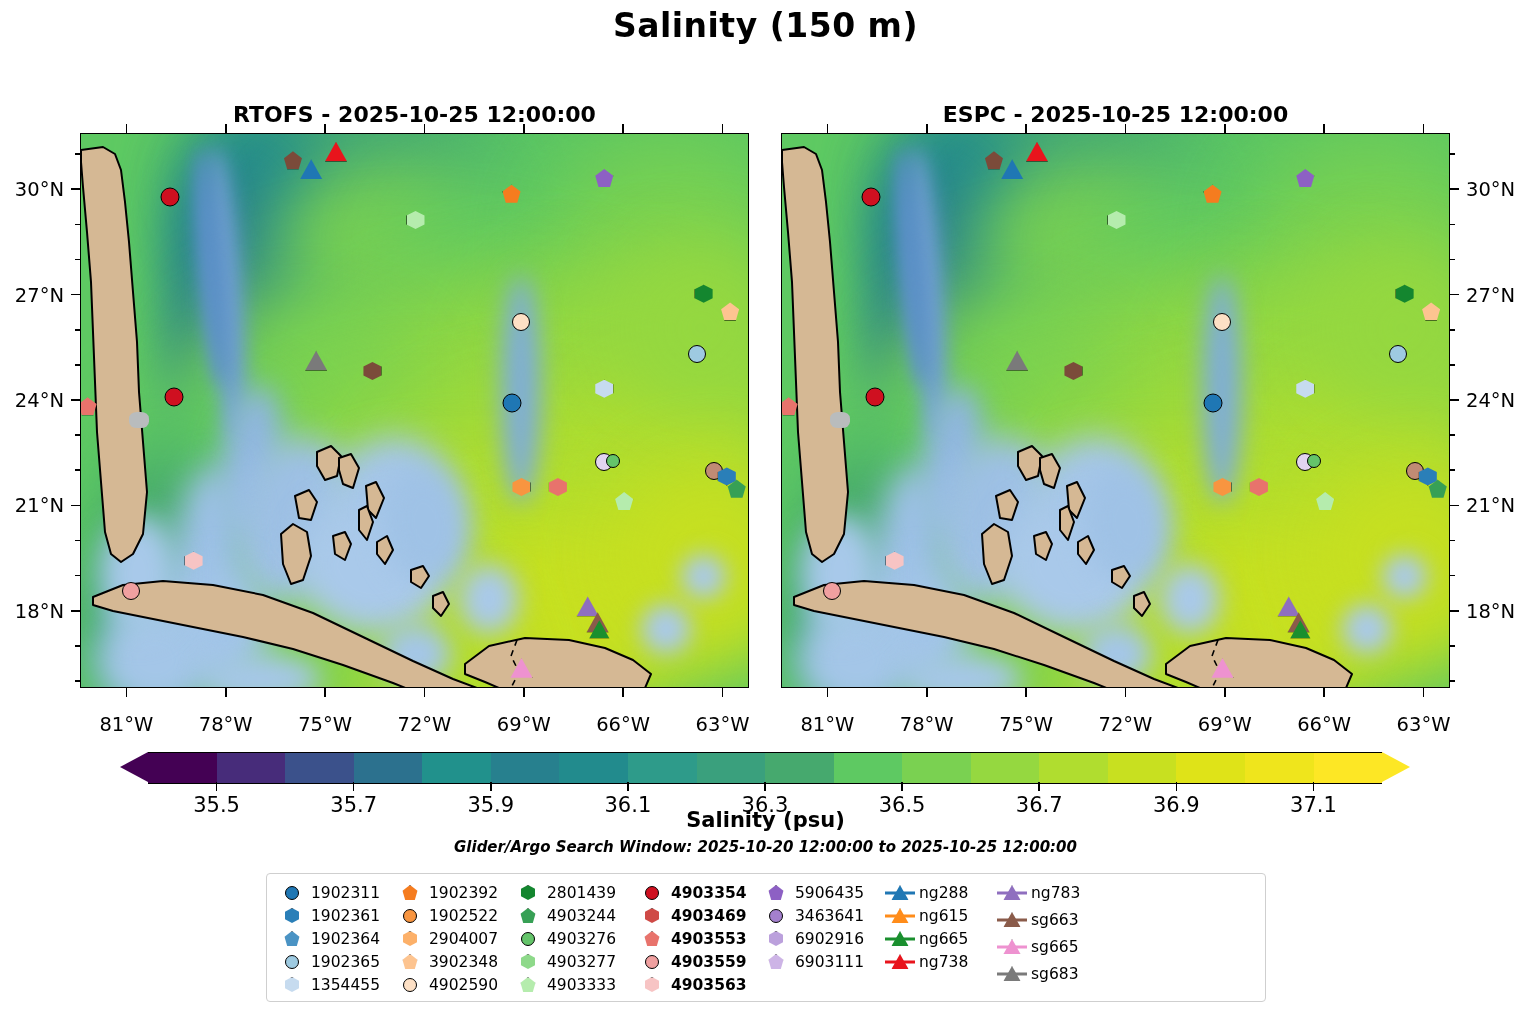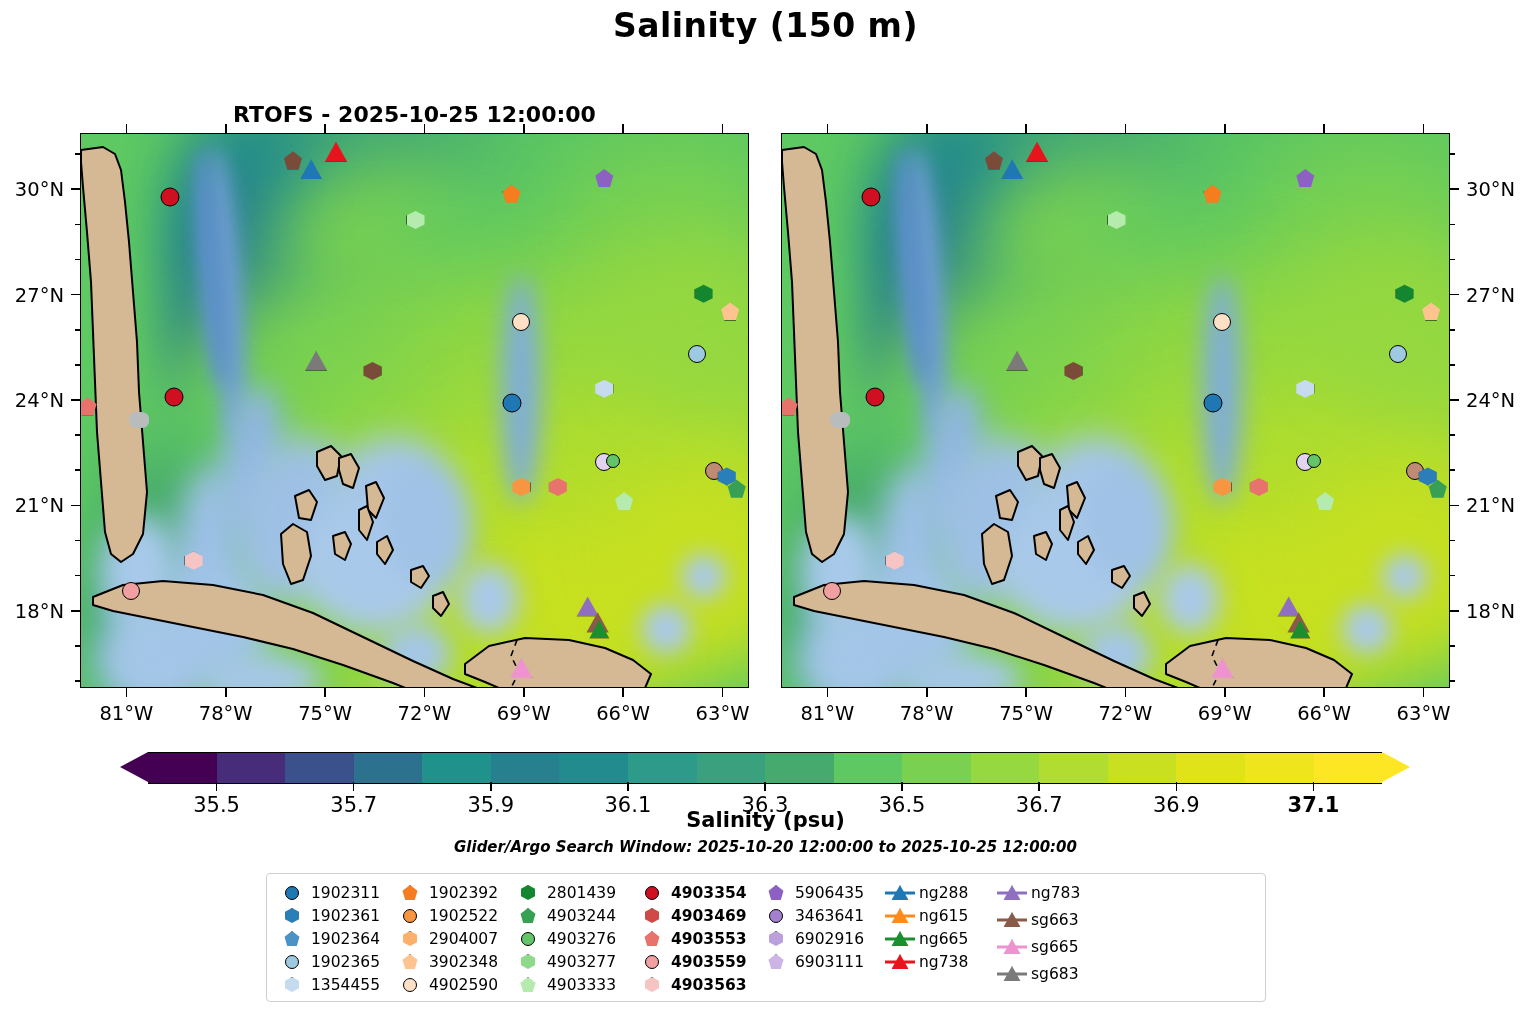--- a/index.html
+++ b/index.html
@@ -35,21 +35,21 @@
   
   .sal{position:absolute;}
   .blob{position:absolute;border-radius:50%;filter:blur(14px);}
   .shelf{position:absolute;background:#a8c3e0;filter:blur(1.2px);}
 
   
   .tick{position:absolute;background:#000;}
   .xtk{width:1.6px;height:9px;}
   .ytk{height:1.6px;width:9px;}
   .ytk.minor{width:5px;}
-  .xlab{position:absolute;font-size:19.5px;color:#000;transform:translateX(-50%);white-space:nowrap;}
+  .xlab{position:absolute;font-size:19.5px;color:#000;transform:translateX(-50%);white-space:nowrap;margin-top:11px;}
   .ylab{position:absolute;font-size:19.5px;color:#000;transform:translateY(-50%);white-space:nowrap;}
   .ylab.left{text-align:right;}
 
   
   #cbar-wrap{position:absolute;left:120px;top:752px;width:1290px;height:30px;}
   #cbar-body{position:absolute;left:28px;top:0;width:1234px;height:30px;
     border-top:1.8px solid #000;border-bottom:1.8px solid #000;display:flex;}
   #cbar-body div{height:100%;flex:1 1 0;}
   .cb-arrow{position:absolute;top:0;width:0;height:0;}
   #cb-arrow-left{left:0;border-top:15px solid transparent;border-bottom:15px solid transparent;border-right:28px solid #440154;}
@@ -220,20 +220,21 @@
           <div class="mm hex" style="left: 112.604px; top: 426.788px; width: 18px; height: 18px; background: rgb(247, 196, 196); filter: drop-shadow(rgb(0, 0, 0) 1px 0px 0px) drop-shadow(rgb(0, 0, 0) -1px 0px 0px) drop-shadow(rgb(0, 0, 0) 0px 1px 0px) drop-shadow(rgb(0, 0, 0) 0px -1px 0px);"></div>
           <div class="mm tri" style="left: 506.718px; top: 472.453px; width: 22px; height: 19.8px; background: rgb(143, 111, 191); filter: drop-shadow(rgb(0, 0, 0) 1px 0px 0px) drop-shadow(rgb(0, 0, 0) -1px 0px 0px) drop-shadow(rgb(0, 0, 0) 0px 1px 0px) drop-shadow(rgb(0, 0, 0) 0px -1px 0px);"></div>
           <div class="mm tri" style="left: 516.653px; top: 488.259px; width: 22px; height: 19.8px; background: rgb(138, 91, 74); filter: drop-shadow(rgb(0, 0, 0) 1px 0px 0px) drop-shadow(rgb(0, 0, 0) -1px 0px 0px) drop-shadow(rgb(0, 0, 0) 0px 1px 0px) drop-shadow(rgb(0, 0, 0) 0px -1px 0px);"></div>
           <div class="mm tri" style="left: 518.309px; top: 495.285px; width: 20px; height: 18px; background: rgb(26, 143, 46); filter: drop-shadow(rgb(0, 0, 0) 1px 0px 0px) drop-shadow(rgb(0, 0, 0) -1px 0px 0px) drop-shadow(rgb(0, 0, 0) 0px 1px 0px) drop-shadow(rgb(0, 0, 0) 0px -1px 0px);"></div>
           <div class="mm tri" style="left: 440.48px; top: 533.924px; width: 22px; height: 19.8px; background: rgb(238, 146, 208); filter: drop-shadow(rgb(0, 0, 0) 1px 0px 0px) drop-shadow(rgb(0, 0, 0) -1px 0px 0px) drop-shadow(rgb(0, 0, 0) 0px 1px 0px) drop-shadow(rgb(0, 0, 0) 0px -1px 0px);"></div>
         </div>
     </div>
   </div>
 
   <div class="panel" id="panel-right">
+    <div class="panel-title">ESPC - 2025-10-25 12:00:00</div>
     <div class="map-frame">
       <div class="map-inner">
           <div class="sal" style="inset: 0px; background: rgb(94, 201, 98);"></div>
           <div class="blob" style="left: 55%; top: 8%; width: 520px; height: 210px; margin-left: -260px; margin-top: -105px; background: rgb(70, 169, 110); filter: blur(40px); opacity: 0.92;"></div>
           <div class="blob" style="left: 78%; top: 10%; width: 430px; height: 240px; margin-left: -215px; margin-top: -120px; background: rgb(94, 201, 98); filter: blur(45px); opacity: 0.92;"></div>
           <div class="blob" style="left: 40%; top: 12%; width: 300px; height: 180px; margin-left: -150px; margin-top: -90px; background: rgb(58, 160, 125); filter: blur(40px); opacity: 0.92;"></div>
           <div class="blob" style="left: 26%; top: 16%; width: 160px; height: 230px; margin-left: -80px; margin-top: -115px; background: rgb(34, 139, 141); filter: blur(30px); opacity: 0.92;"></div>
           <div class="blob" style="left: 22%; top: 30%; width: 120px; height: 260px; margin-left: -60px; margin-top: -130px; background: rgb(39, 128, 142); filter: blur(26px); opacity: 0.92;"></div>
           <div class="blob" style="left: 20%; top: 48%; width: 95px; height: 240px; margin-left: -47.5px; margin-top: -120px; background: rgb(39, 128, 142); filter: blur(22px); opacity: 0.92;"></div>
           <div class="blob" style="left: 46%; top: 18%; width: 220px; height: 150px; margin-left: -110px; margin-top: -75px; background: rgb(122, 209, 81); filter: blur(34px); opacity: 0.92;"></div>
@@ -476,21 +477,21 @@
       </div>
     <div id="cb-labels">
         <span style="left: 96.5556px;">35.5</span>
         <span style="left: 233.667px;">35.7</span>
         <span style="left: 370.778px;">35.9</span>
         <span style="left: 507.889px;">36.1</span>
         <span style="left: 645px;">36.3</span>
         <span style="left: 782.111px;">36.5</span>
         <span style="left: 919.222px;">36.7</span>
         <span style="left: 1056.33px;">36.9</span>
-        <span style="left: 1193.44px; font-weight: bold;">37.1</span>
+        <span style="left: 1193.44px;">37.1</span>
       </div>
   </div>
   <div id="cbar-label">Salinity (psu)</div>
   <div id="search-window">Glider/Argo Search Window: 2025-10-20 12:00:00 to 2025-10-25 12:00:00</div>
 
   <div id="legend">
     <div id="legend-cols">
         <div class="lcol" style="width: 118px;">
           <div class="lentry">
             <div class="lmark">

